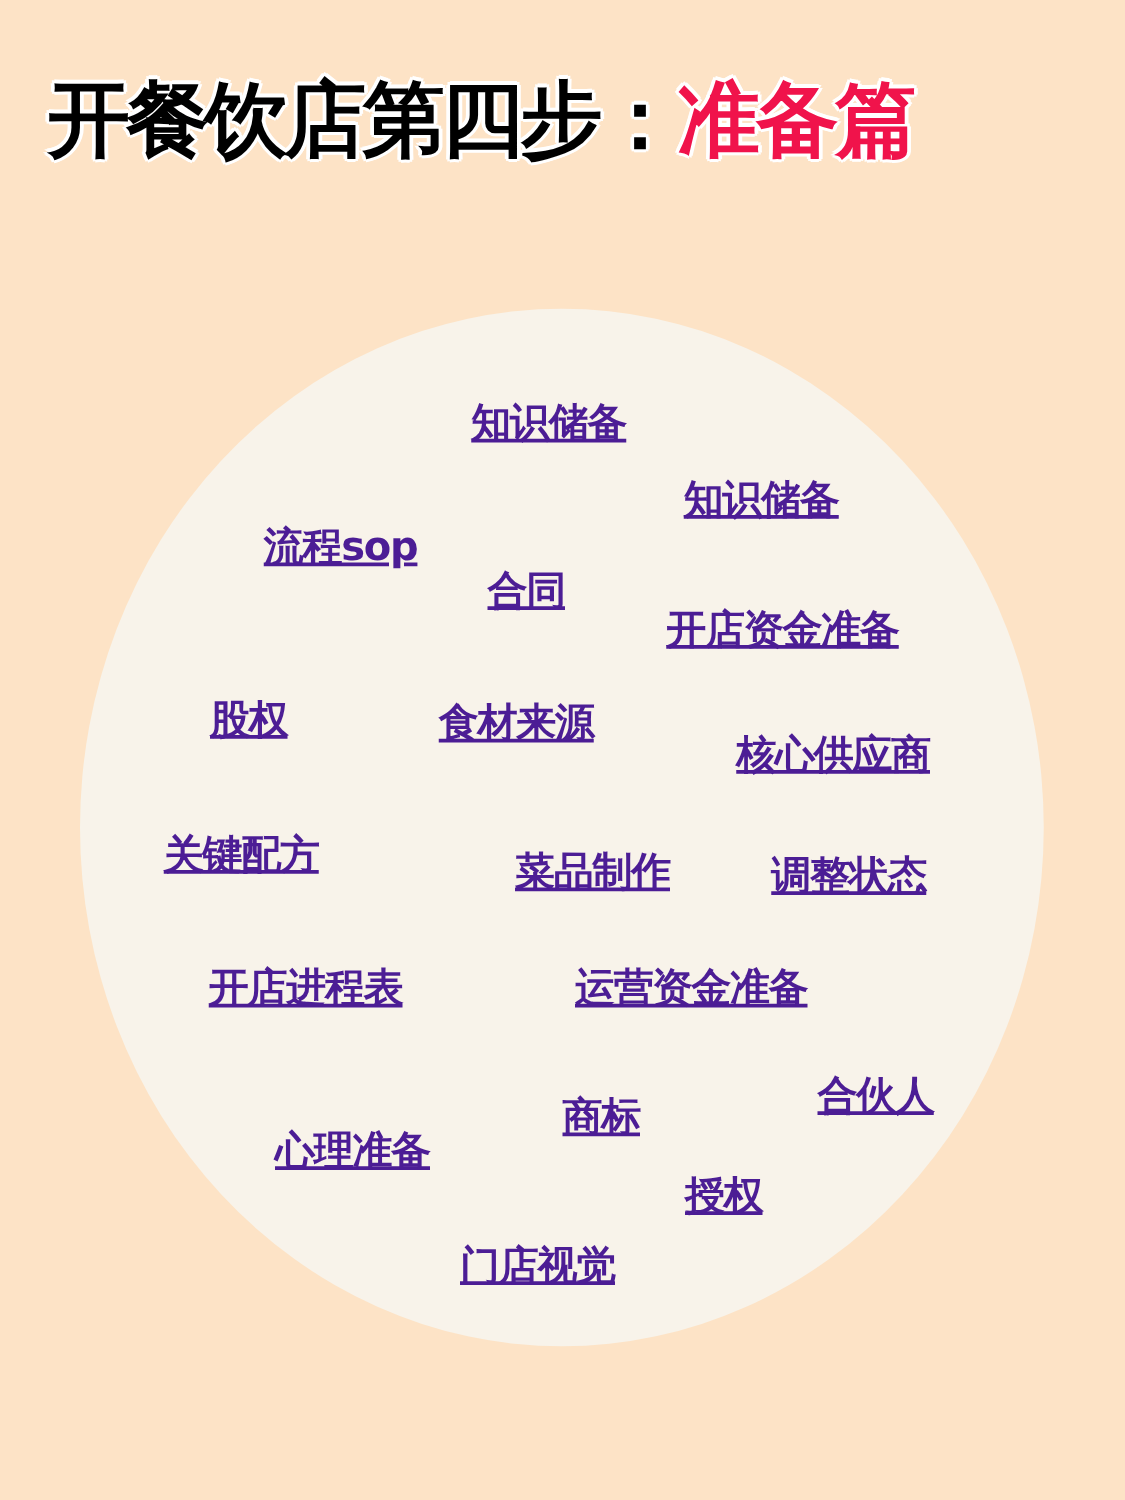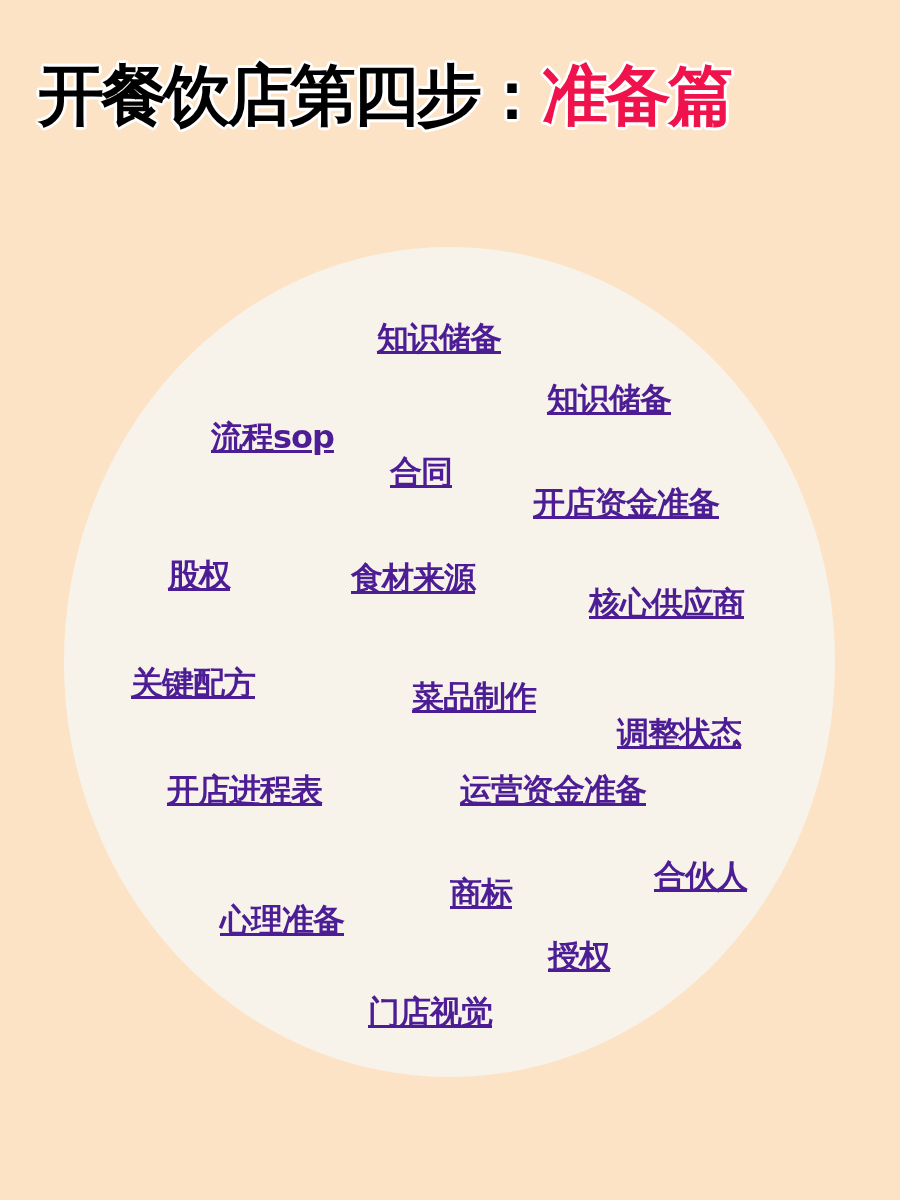--- a/index.html
+++ b/index.html
@@ -39,21 +39,21 @@
   <div class="word" style="left: 377px; top: 338px;">知识储备</div>
   <div class="word" style="left: 547px; top: 399px;">知识储备</div>
   <div class="word" style="left: 211px; top: 437px;">流程sop</div>
   <div class="word" style="left: 390px; top: 472px;">合同</div>
   <div class="word" style="left: 533px; top: 503px;">开店资金准备</div>
   <div class="word" style="left: 168px; top: 575px;">股权</div>
   <div class="word" style="left: 351px; top: 578px;">食材来源</div>
   <div class="word" style="left: 589px; top: 603px;">核心供应商</div>
   <div class="word" style="left: 131px; top: 683px; text-align: right;">关键配方</div>
   <div class="word" style="left: 368px; top: 697px; margin-left: 44px;">菜品制作</div>
-  <div class="word" style="left: 617px; top: 700px; margin-top: 33px;">调整状态</div>
+  <div class="word" style="left: 617px; top: 700px;">调整状态</div>
   <div class="word" style="left: 167px; top: 790px;">开店进程表</div>
   <div class="word" style="left: 460px; top: 790px;">运营资金准备</div>
   <div class="word" style="left: 635px; top: 876px; margin-left: 19px;">合伙人</div>
   <div class="word" style="left: 450px; top: 893px;">商标</div>
   <div class="word" style="left: 220px; top: 920px;">心理准备</div>
   <div class="word" style="left: 548px; top: 956px;">授权</div>
   <div class="word" style="left: 368px; top: 1012px;">门店视觉</div>
 </div>
 
 </body></html>

